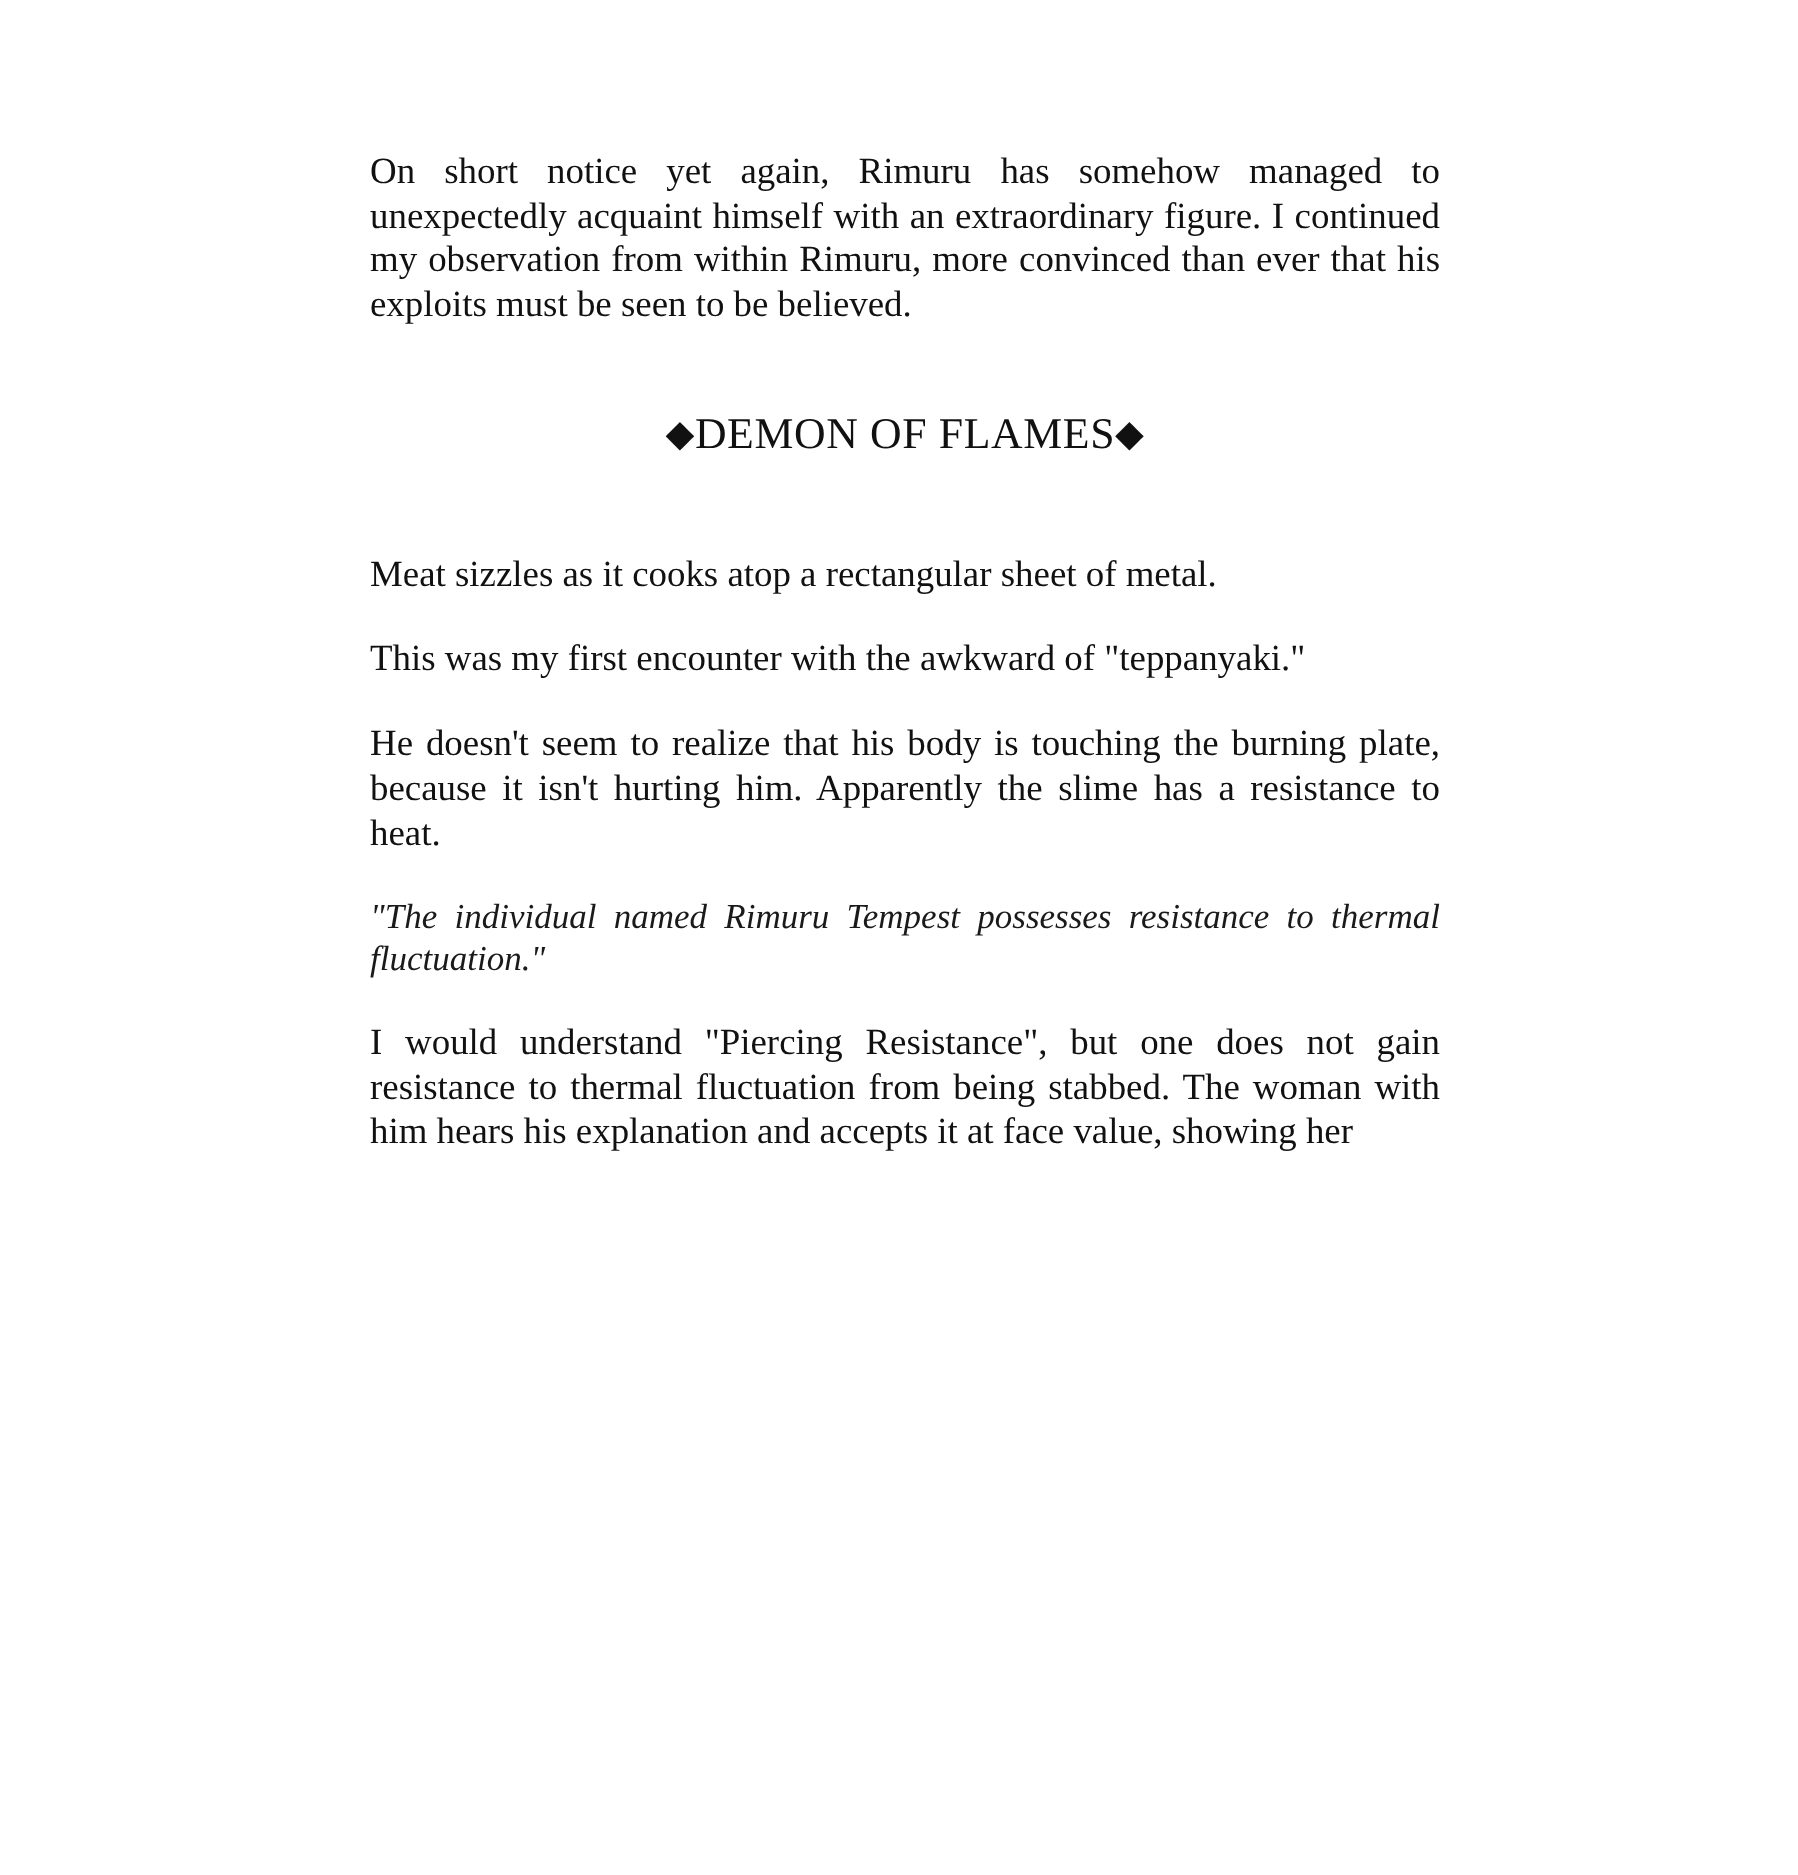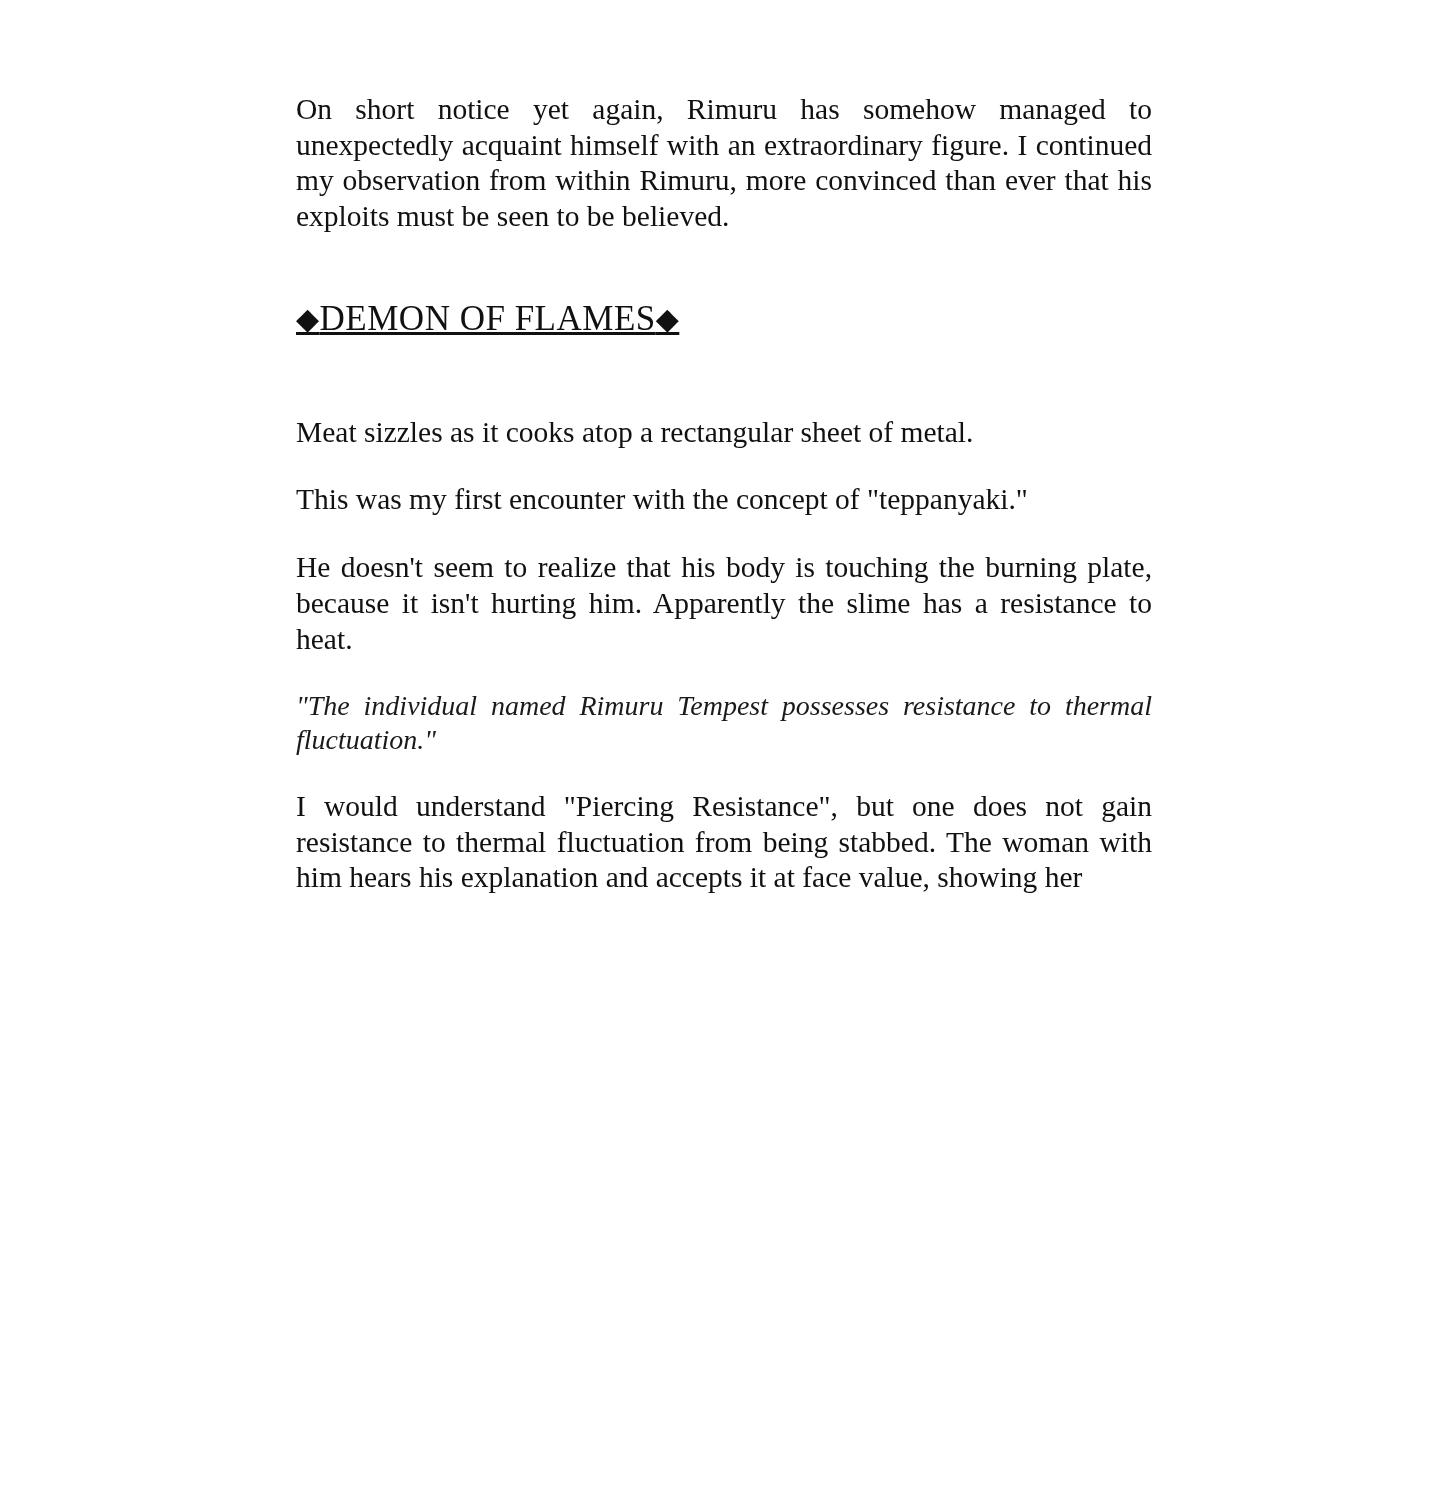--- a/index.html
+++ b/index.html
@@ -11,21 +11,21 @@
     width: 1438px;
     min-height: 1500px;
     font-family: "Liberation Serif", serif;
     color: #111111;
   }
   .page {
     position: relative;
     width: 1438px;
     min-height: 1500px;
     box-sizing: border-box;
-    padding: 92px 290px 0 296px;
+    padding: 120px 290px 0 296px;
     background: #ffffff;
   }
   .text-col {
     width: 856px;
   }
   p.body-par {
     margin: 0 0 32px 0;
     font-size: 29.5px;
     line-height: 1.21;
     text-align: justify;
@@ -42,22 +42,22 @@
     line-height: 1.21;
     font-style: italic;
     text-align: justify;
     color: #1a1a1a;
   }
   h2.section-heading {
     margin: 64px 0 76px 0;
     font-size: 35px;
     font-weight: normal;
     letter-spacing: 0.5px;
+    text-align: center;
     color: #111111;
-    text-decoration: underline;
   }
   h2.section-heading .diamond {
     font-size: 30px;
     vertical-align: 1px;
   }
 </style>
 </head>
 <body>
 
 <div class="page">
@@ -65,21 +65,21 @@
 
     <p class="body-par">On short notice yet again, Rimuru has somehow managed to unexpectedly acquaint himself with an extraordinary figure. I continued my observation from within Rimuru, more convinced than ever that his exploits must be seen to be believed.</p>
 
     <h2 class="section-heading">
       <span class="diamond">◆</span><span>DEMON OF FLAMES</span><span class="diamond">◆</span>
     </h2>
 
     <p class="body-par">Meat sizzles as it cooks atop a rectangular sheet of metal.</p>
 
 
-    <p class="body-par">This was my first encounter with the concept of "teppanyaki."</p>
+    <p class="body-par">This was my first encounter with the awkward of "teppanyaki."</p>
 
 
     <p class="body-par">He doesn't seem to realize that his body is touching the burning plate, because it isn't hurting him. Apparently the slime has a resistance to heat.</p>
 
     <p class="quote-par">"The individual named Rimuru Tempest possesses resistance to thermal fluctuation."</p>
 
 
     <p class="body-par">I would understand "Piercing Resistance", but one does not gain resistance to thermal fluctuation from being stabbed. The woman with him hears his explanation and accepts it at face value, showing her</p>
 
   </div>

